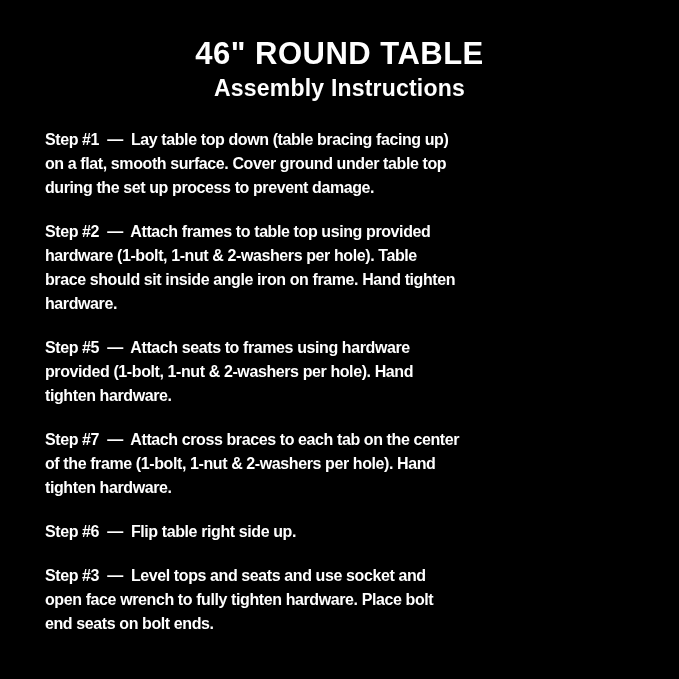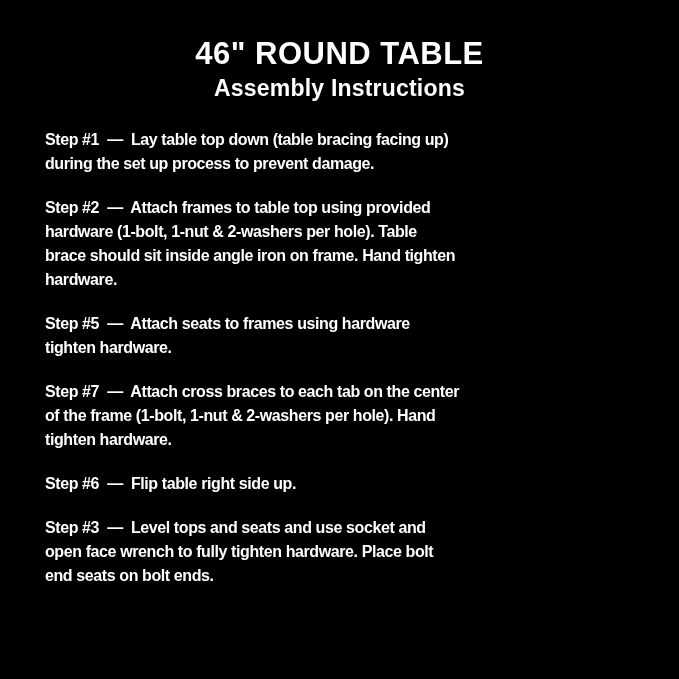--- a/index.html
+++ b/index.html
@@ -56,32 +56,34 @@
 
   <div class="header">
     <div class="title">46" ROUND TABLE</div>
     <div class="subtitle">Assembly Instructions</div>
   </div>
 
   <div class="steps">
 
     <div class="step">
       <div class="line">Step #1  —  Lay table top down (table bracing facing up)</div>
+      <div class="line">on a flat, smooth surface. Cover ground under table top</div>
       <div class="line">during the set up process to prevent damage.</div>
     </div>
 
     <div class="step">
       <div class="line">Step #2  —  Attach frames to table top using provided</div>
       <div class="line">hardware (1-bolt, 1-nut &amp; 2-washers per hole). Table</div>
       <div class="line">brace should sit inside angle iron on frame. Hand tighten</div>
       <div class="line">hardware.</div>
     </div>
 
     <div class="step">
       <div class="line">Step #5  —  Attach seats to frames using hardware</div>
+      <div class="line">provided (1-bolt, 1-nut &amp; 2-washers per hole). Hand</div>
       <div class="line">tighten hardware.</div>
     </div>
 
     <div class="step">
       <div class="line">Step #7  —  Attach cross braces to each tab on the center</div>
       <div class="line">of the frame (1-bolt, 1-nut &amp; 2-washers per hole). Hand</div>
       <div class="line">tighten hardware.</div>
     </div>
 
     <div class="step">

